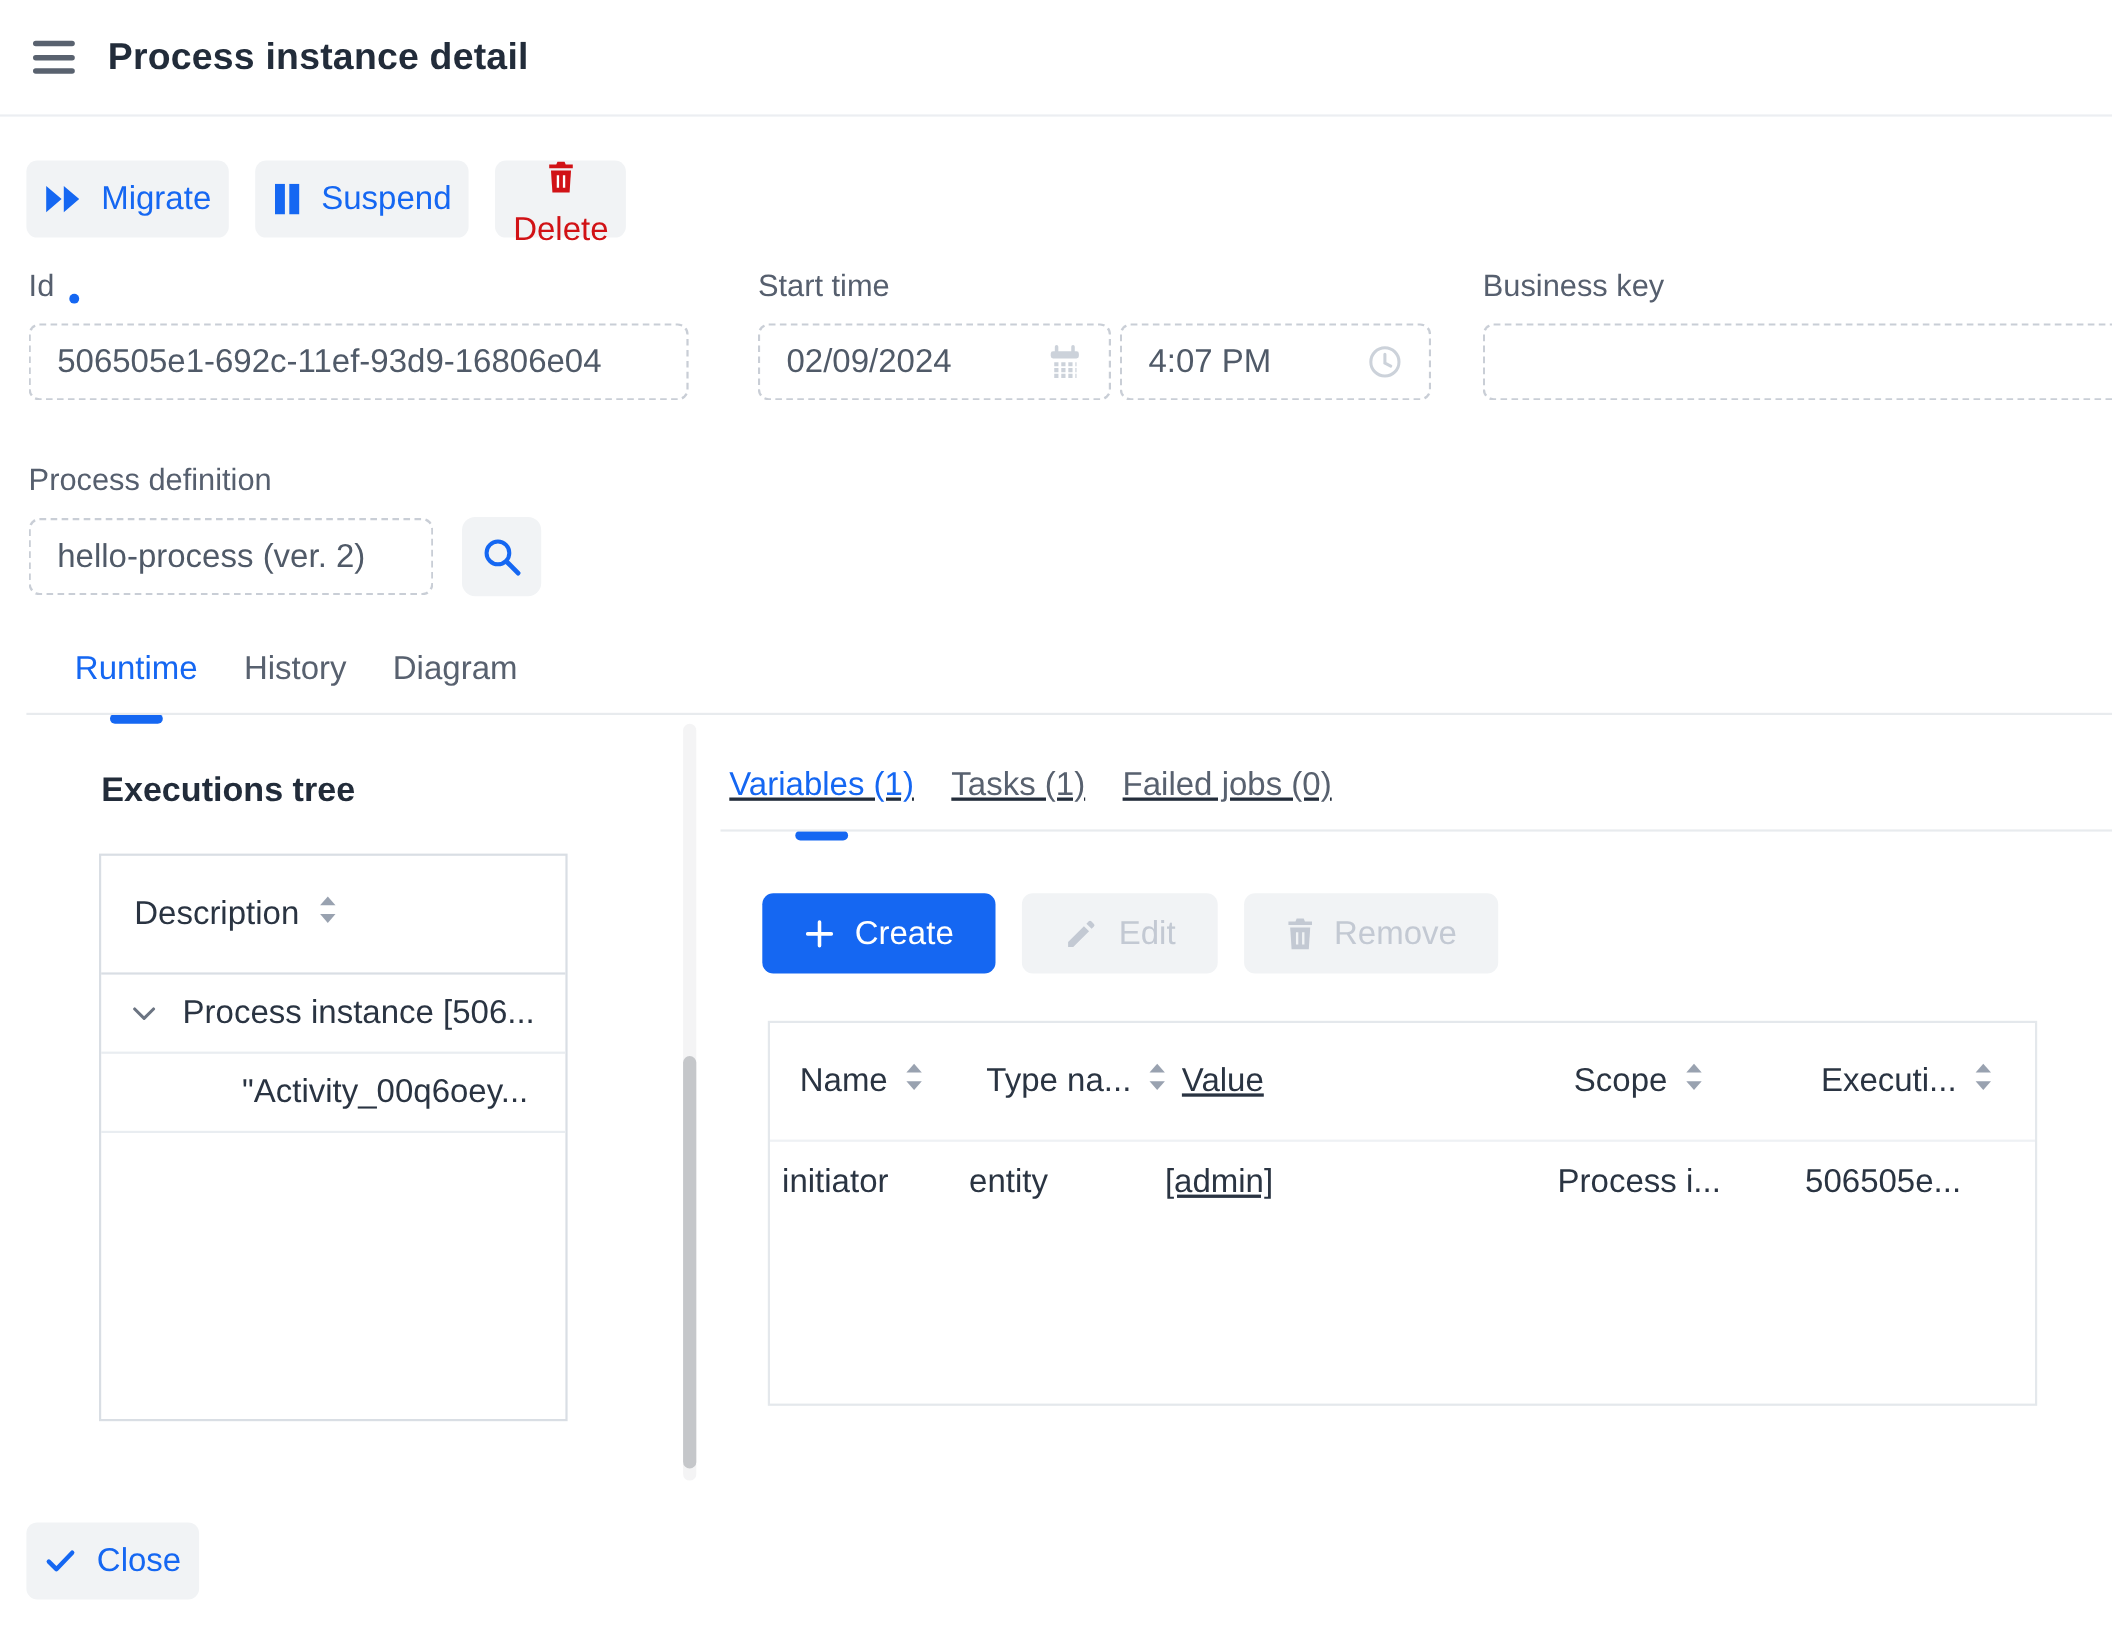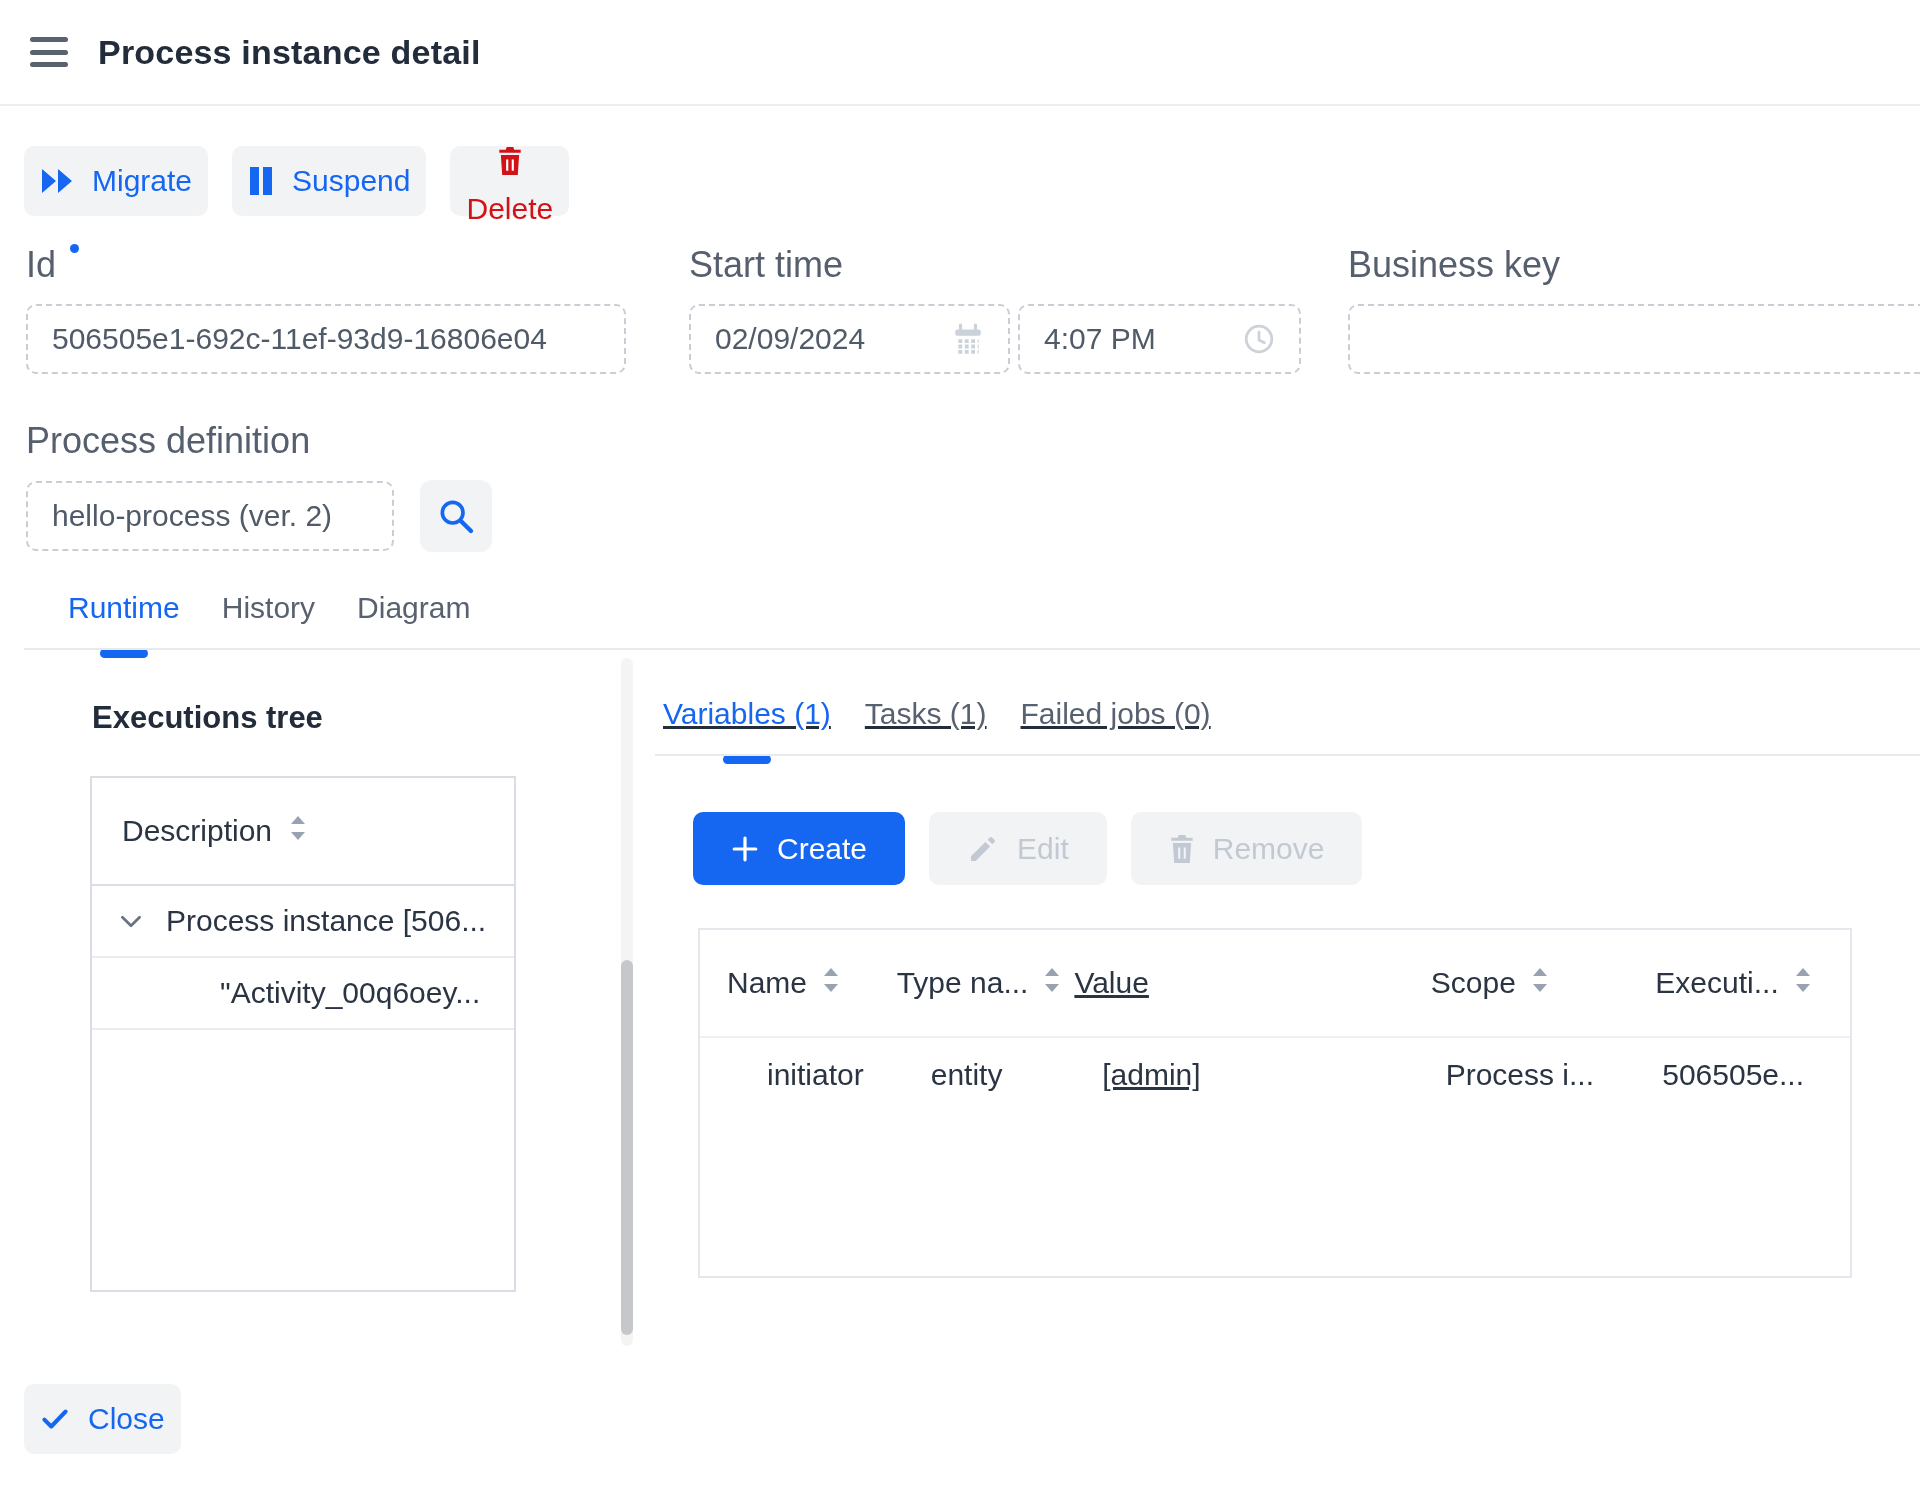--- a/index.html
+++ b/index.html
@@ -14,21 +14,21 @@
   .page-title{margin-left:30px;font-size:34px;font-weight:bold;color:#222c3a;letter-spacing:.2px;}
   
   .toolbar{position:absolute;top:146px;left:24px;display:flex;gap:24px;}
   .btn{display:inline-flex;align-items:center;gap:18px;height:70px;padding:0 16px;border:none;border-radius:10px;
        background:#f1f3f5;font-family:inherit;font-size:30px;font-weight:500;cursor:pointer;line-height:1;}
   .btn.blue{color:#1567f2;}
   .btn.red{color:#d11216;flex-direction:column;}
   .btn.primary{background:#1567f2;color:#ffffff;}
   .btn.disabled{color:#c3c9d3;cursor:default;}
   
-  .field-label{font-size:36px;color:#565f6e;margin-bottom:18px;display:flex;align-items:flex-start;}
+  .field-label{font-size:28px;color:#565f6e;margin-bottom:18px;display:flex;align-items:flex-end;}
   .req-dot{display:inline-block;width:9px;height:9px;border-radius:50%;background:#1567f2;margin-left:14px;}
   .field{box-sizing:border-box;height:70px;border:2px dashed #c9ced6;border-radius:10px;display:flex;align-items:center;
          padding:0 24px;font-size:30px;color:#505a68;background:#fff;white-space:nowrap;overflow:hidden;}
   .field .suffix-icon{margin-left:auto;display:flex;align-items:center;}
   .fg-id{position:absolute;left:26px;top:244px;width:600px;}
   .fg-id .field{width:600px;}
   .fg-start{position:absolute;left:689px;top:244px;}
   .fg-start .pair{display:flex;gap:8px;}
   .field-date{width:321px;}
   .field-time{width:283px;}
@@ -55,21 +55,21 @@
   .vscroll-thumb{position:absolute;left:621px;top:960px;width:12px;height:375px;background:#c5c7ca;border-radius:6px;cursor:grab;}
   
   .dtabs-row{position:absolute;left:663px;top:696px;display:flex;gap:34px;text-decoration:underline;}
   .dtabs-line{position:absolute;left:655px;right:0;top:754px;height:2px;background:#e8ebee;}
   
   .var-actions{position:absolute;left:693px;top:812px;display:flex;gap:24px;}
   .var-actions .btn{height:73px;padding:0 38px;}
   
   .var-table{position:absolute;left:698px;top:928px;width:1154px;height:350px;box-sizing:border-box;border:2px solid #e4e8ec;background:#fff;}
   .var-head{box-sizing:border-box;height:108px;display:flex;align-items:center;padding-left:27px;border-bottom:2px solid #eef1f4;}
-  .var-row{box-sizing:border-box;height:74px;display:flex;align-items:center;padding-left:27px;margin-left:40px;}
+  .var-row{box-sizing:border-box;height:74px;display:flex;align-items:center;padding-left:11px;}
   .cell{display:flex;align-items:center;gap:14px;font-size:30px;color:#2a3442;white-space:nowrap;overflow:hidden;box-sizing:border-box;padding-right:10px;}
   .cell:nth-child(1){width:170px;}
   .cell:nth-child(2){width:178px;}
   .cell:nth-child(3){width:357px;text-decoration:underline;}
   .cell:nth-child(4){width:225px;}
   .cell:nth-child(5){width:195px;}
   .var-head .cell{font-weight:500;}
   
   .close-btn{position:absolute;left:24px;top:1384px;}
   .sort-icon{flex:none;}

